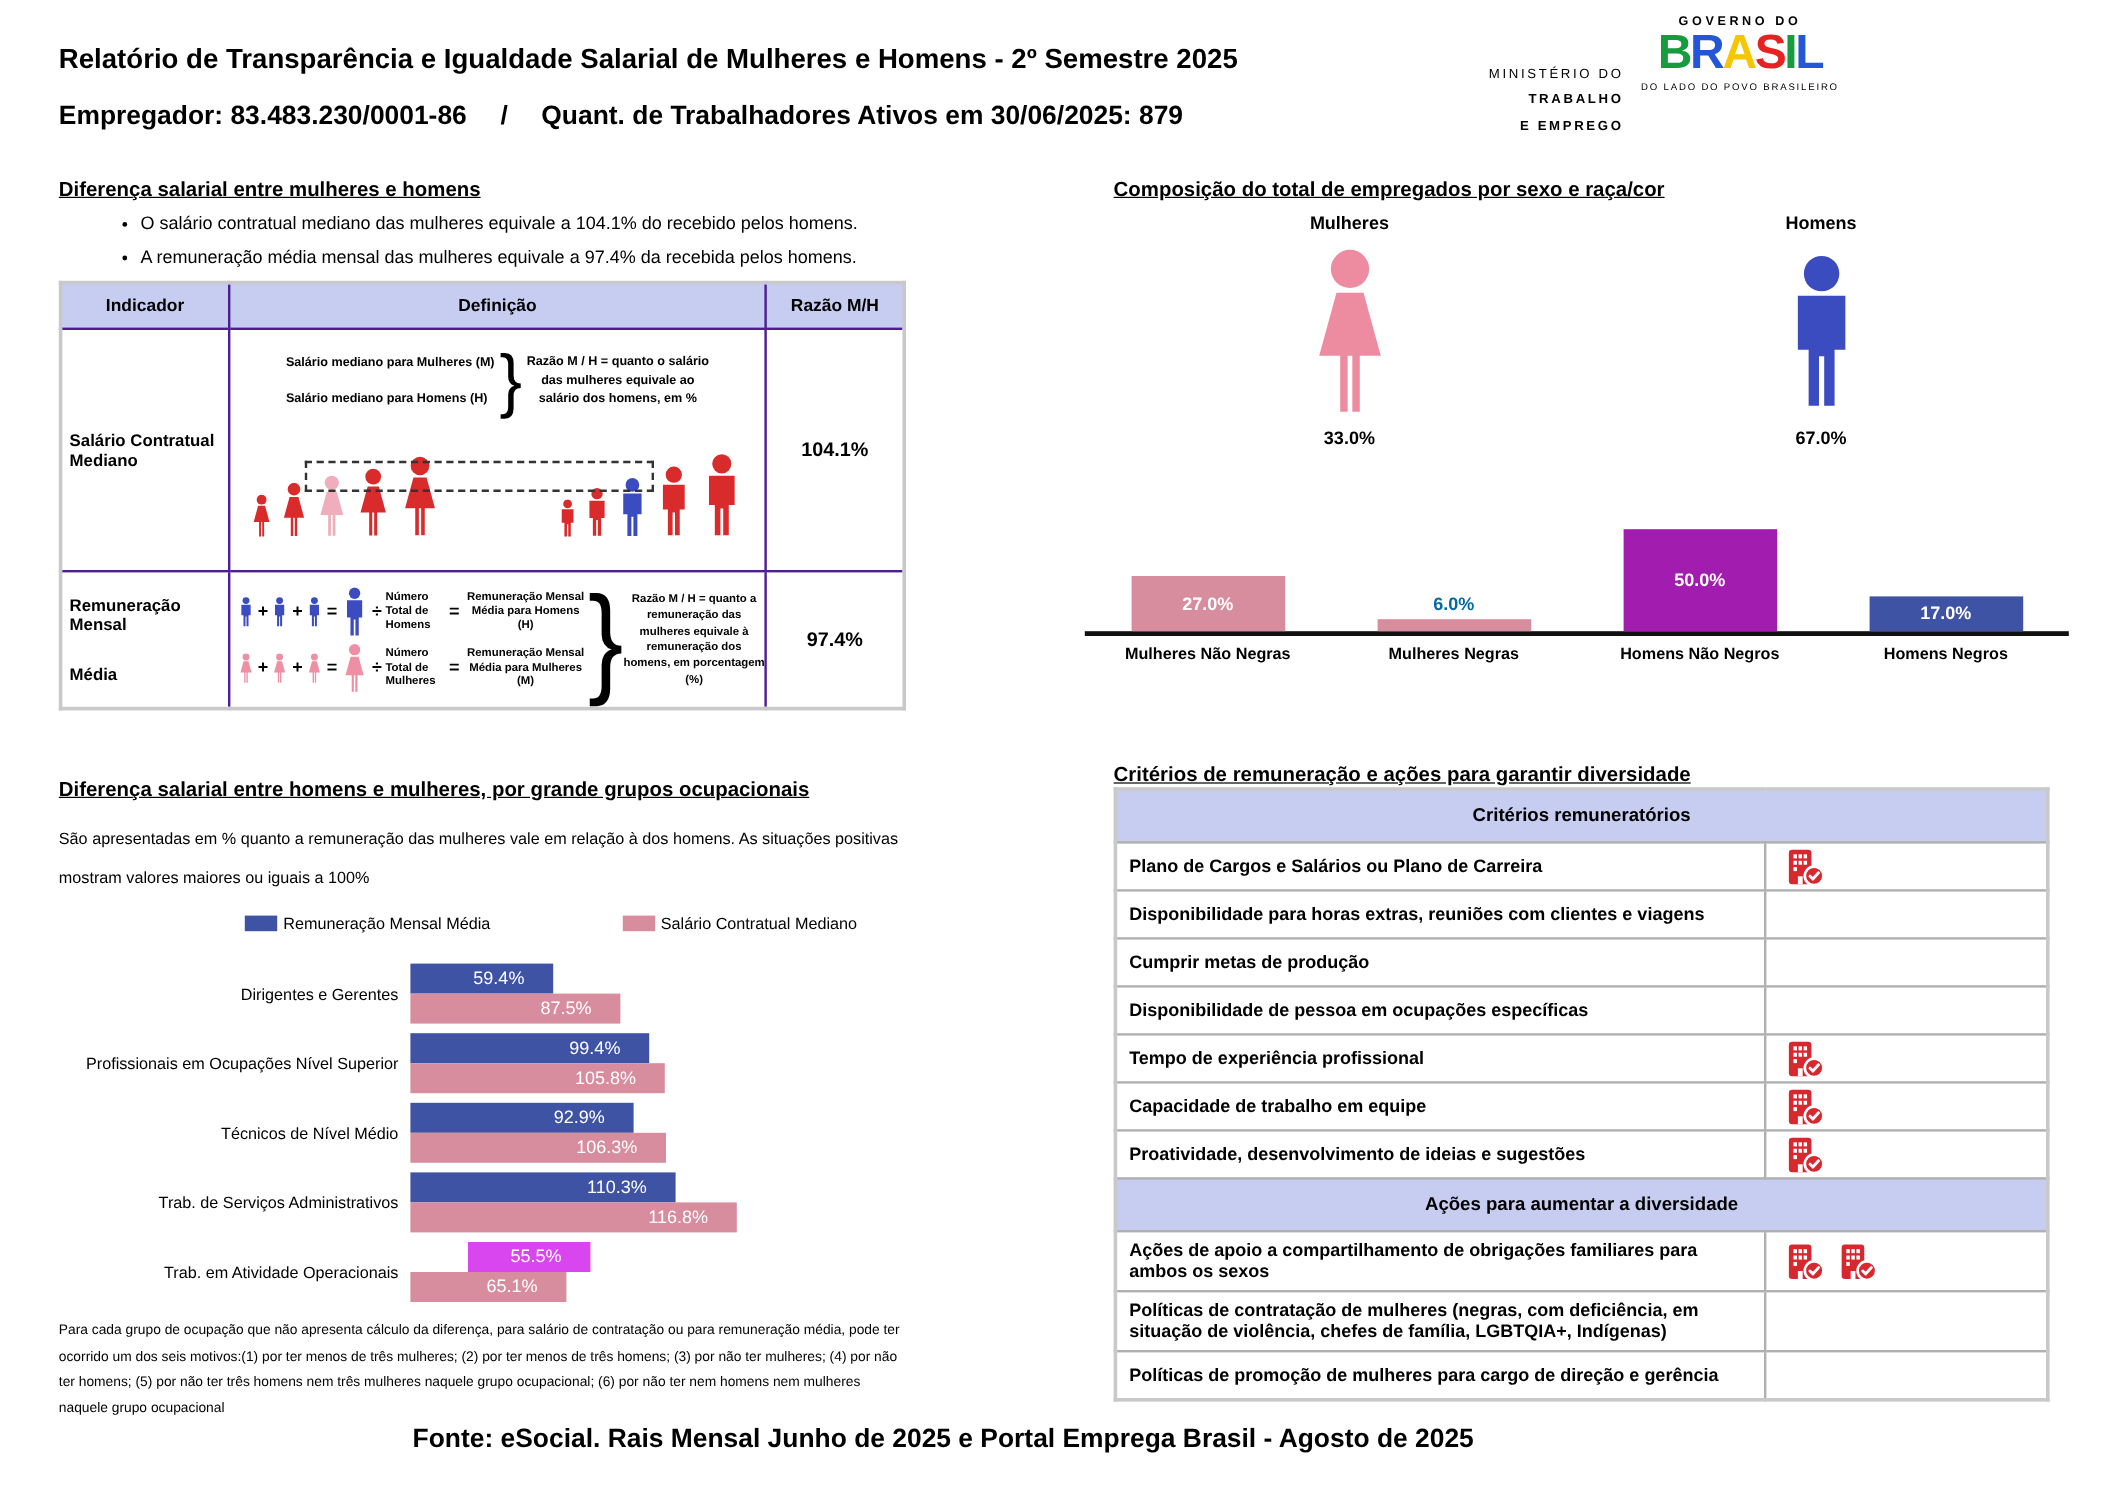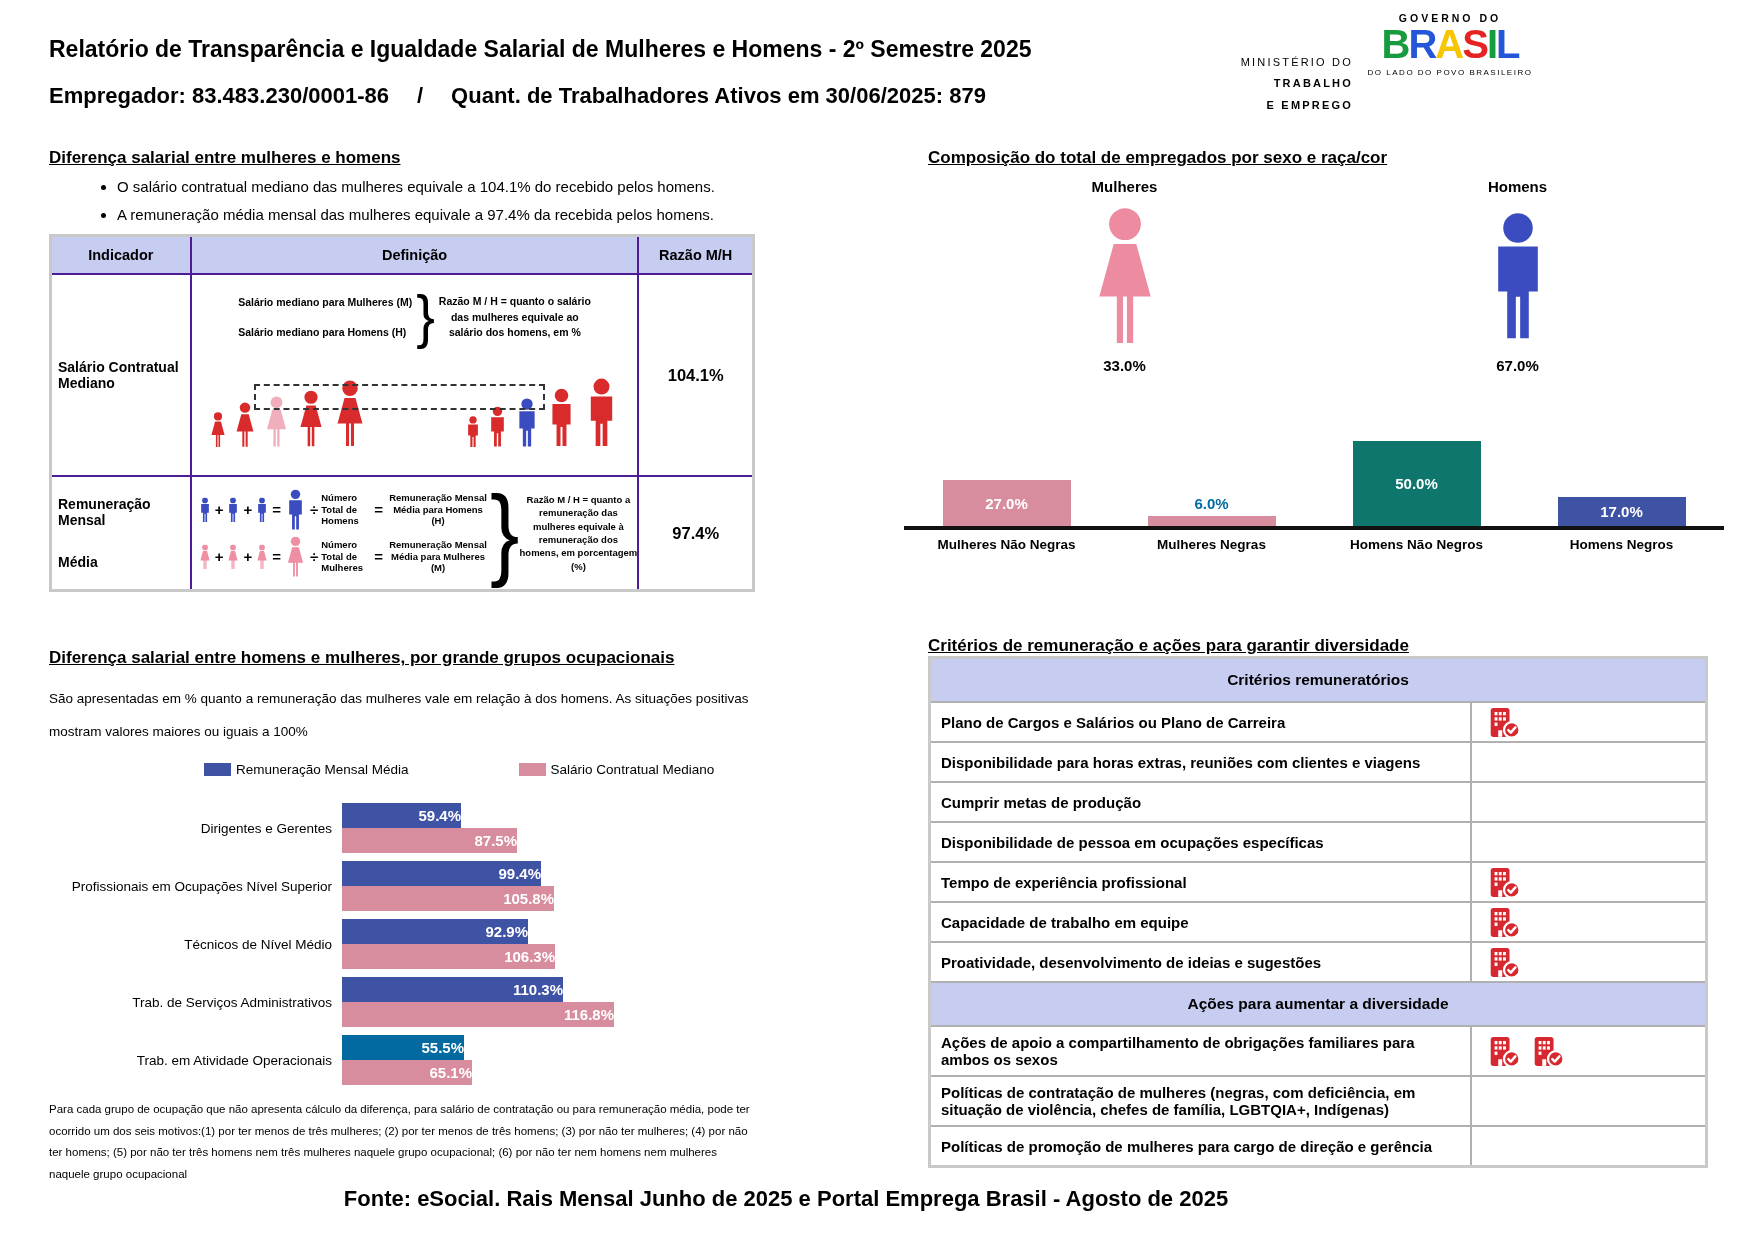--- a/index.html
+++ b/index.html
@@ -61,21 +61,21 @@
   
   .occ-title{margin-top:56px;}
   .occ-desc{font-size:13.5px;margin-top:14px;line-height:33px;}
   .legend{display:flex;gap:110px;margin:14px 0 0 155px;font-size:13.5px;align-items:center;}
   .legend-item{display:flex;align-items:center;gap:5px;}
   .legend-swatch{display:inline-block;width:27px;height:13px;}
   .occ-chart{margin-top:26px;}
   .occ-row{display:flex;margin-bottom:8px;}
   .occ-label{width:283px;text-align:right;padding-right:10px;font-size:13.5px;align-self:center;}
   .occ-bar{height:25px;display:flex;align-items:center;justify-content:flex-end;}
-  .occ-val{color:#fff;font-weight:bold;font-size:15px;padding-right:0;white-space:nowrap;}
+  .occ-val{color:#fff;font-weight:normal;font-size:15px;padding-right:24px;white-space:nowrap;}
   .footnote{font-size:11.5px;line-height:21.5px;margin-top:14px;width:706px;}
   
   .comp-people{display:flex;margin-top:10px;}
   .comp-person{width:50%;text-align:center;}
   .comp-name{font-size:15px;font-weight:bold;}
   .comp-figure{margin-top:12px;}
   .comp-pct{font-size:15px;font-weight:bold;margin-top:10px;}
   .comp-chart{margin-top:64px;margin-left:-24px;width:820px;}
   .comp-bars{display:flex;align-items:flex-end;height:88px;border-bottom:4px solid #111;}
   .comp-col{flex:1;display:flex;flex-direction:column;align-items:center;justify-content:flex-end;}
@@ -331,21 +331,21 @@
             <span class="occ-val">110.3%</span>
           </div>
           <div class="occ-bar" style="width: 272px; background: rgb(216, 141, 158);">
             <span class="occ-val">116.8%</span>
           </div>
         </div>
       </div>
       <div class="occ-row">
         <div class="occ-label">Trab. em Atividade Operacionais</div>
         <div class="occ-bars">
-          <div class="occ-bar" style="width: 122px; background: #0369a1;">
+          <div class="occ-bar" style="width: 102px; background: #d946ef; margin-left: 48px;">
             <span class="occ-val">55.5%</span>
           </div>
           <div class="occ-bar" style="width: 130px; background: rgb(216, 141, 158);">
             <span class="occ-val">65.1%</span>
           </div>
         </div>
       </div>
     </div>
   <div class="footnote">Para cada grupo de ocupação que não apresenta cálculo da diferença, para salário de contratação ou para remuneração média, pode ter ocorrido um dos seis motivos:(1) por ter menos de três mulheres; (2) por ter menos de três homens; (3) por não ter mulheres; (4) por não ter homens; (5) por não ter três homens nem três mulheres naquele grupo ocupacional; (6) por não ter nem homens nem mulheres naquele grupo ocupacional</div>
 </div>
@@ -378,21 +378,21 @@
         <div class="comp-col">
           <div class="comp-bar" style="height: 46px; background: rgb(216, 141, 158);">
             <div class="comp-val">27.0%</div>
           </div>
         </div>
         <div class="comp-col">
           <div class="comp-val outside">6.0%</div>
           <div class="comp-bar" style="height: 10px; background: rgb(216, 141, 158);"></div>
         </div>
         <div class="comp-col">
-          <div class="comp-bar" style="height: 85px; background: #0f766e; text-align: right;">
+          <div class="comp-bar" style="height: 85px; background: #a21caf; text-align: right;">
             <div class="comp-val">50.0%</div>
           </div>
         </div>
         <div class="comp-col">
           <div class="comp-bar" style="height: 29px; background: rgb(63, 83, 165);">
             <div class="comp-val">17.0%</div>
           </div>
         </div>
       </div>
     <div class="comp-cats">

